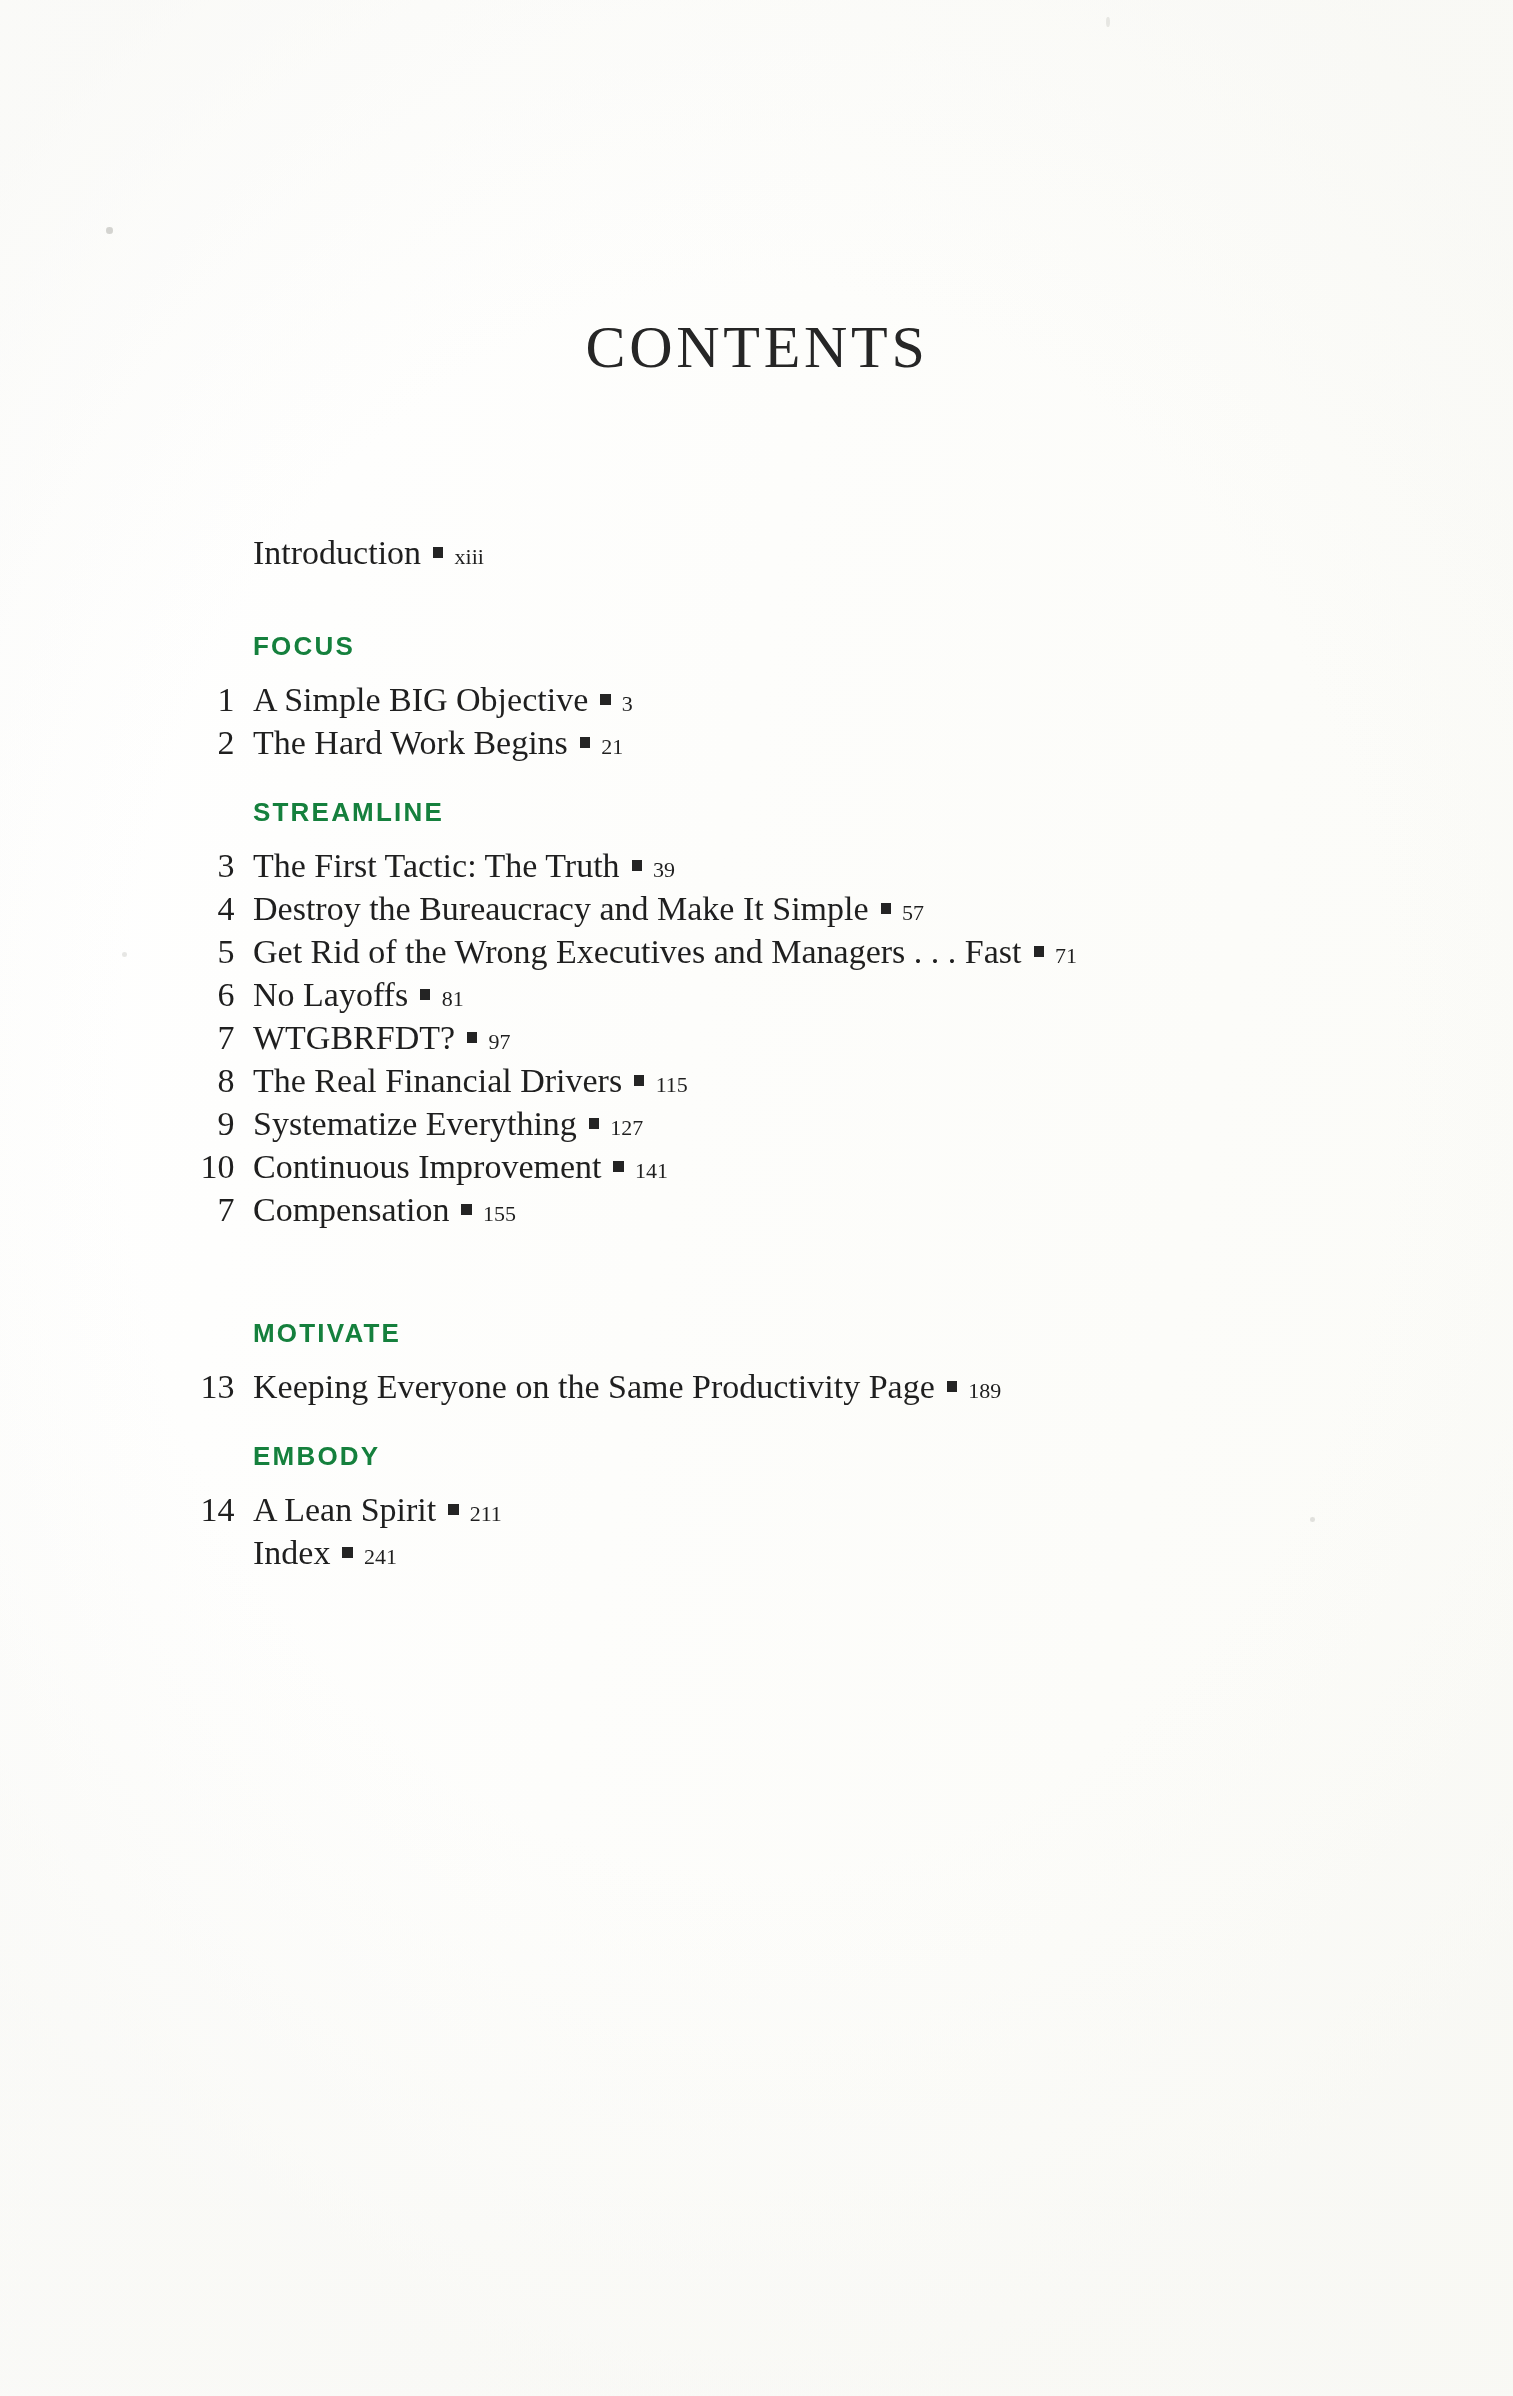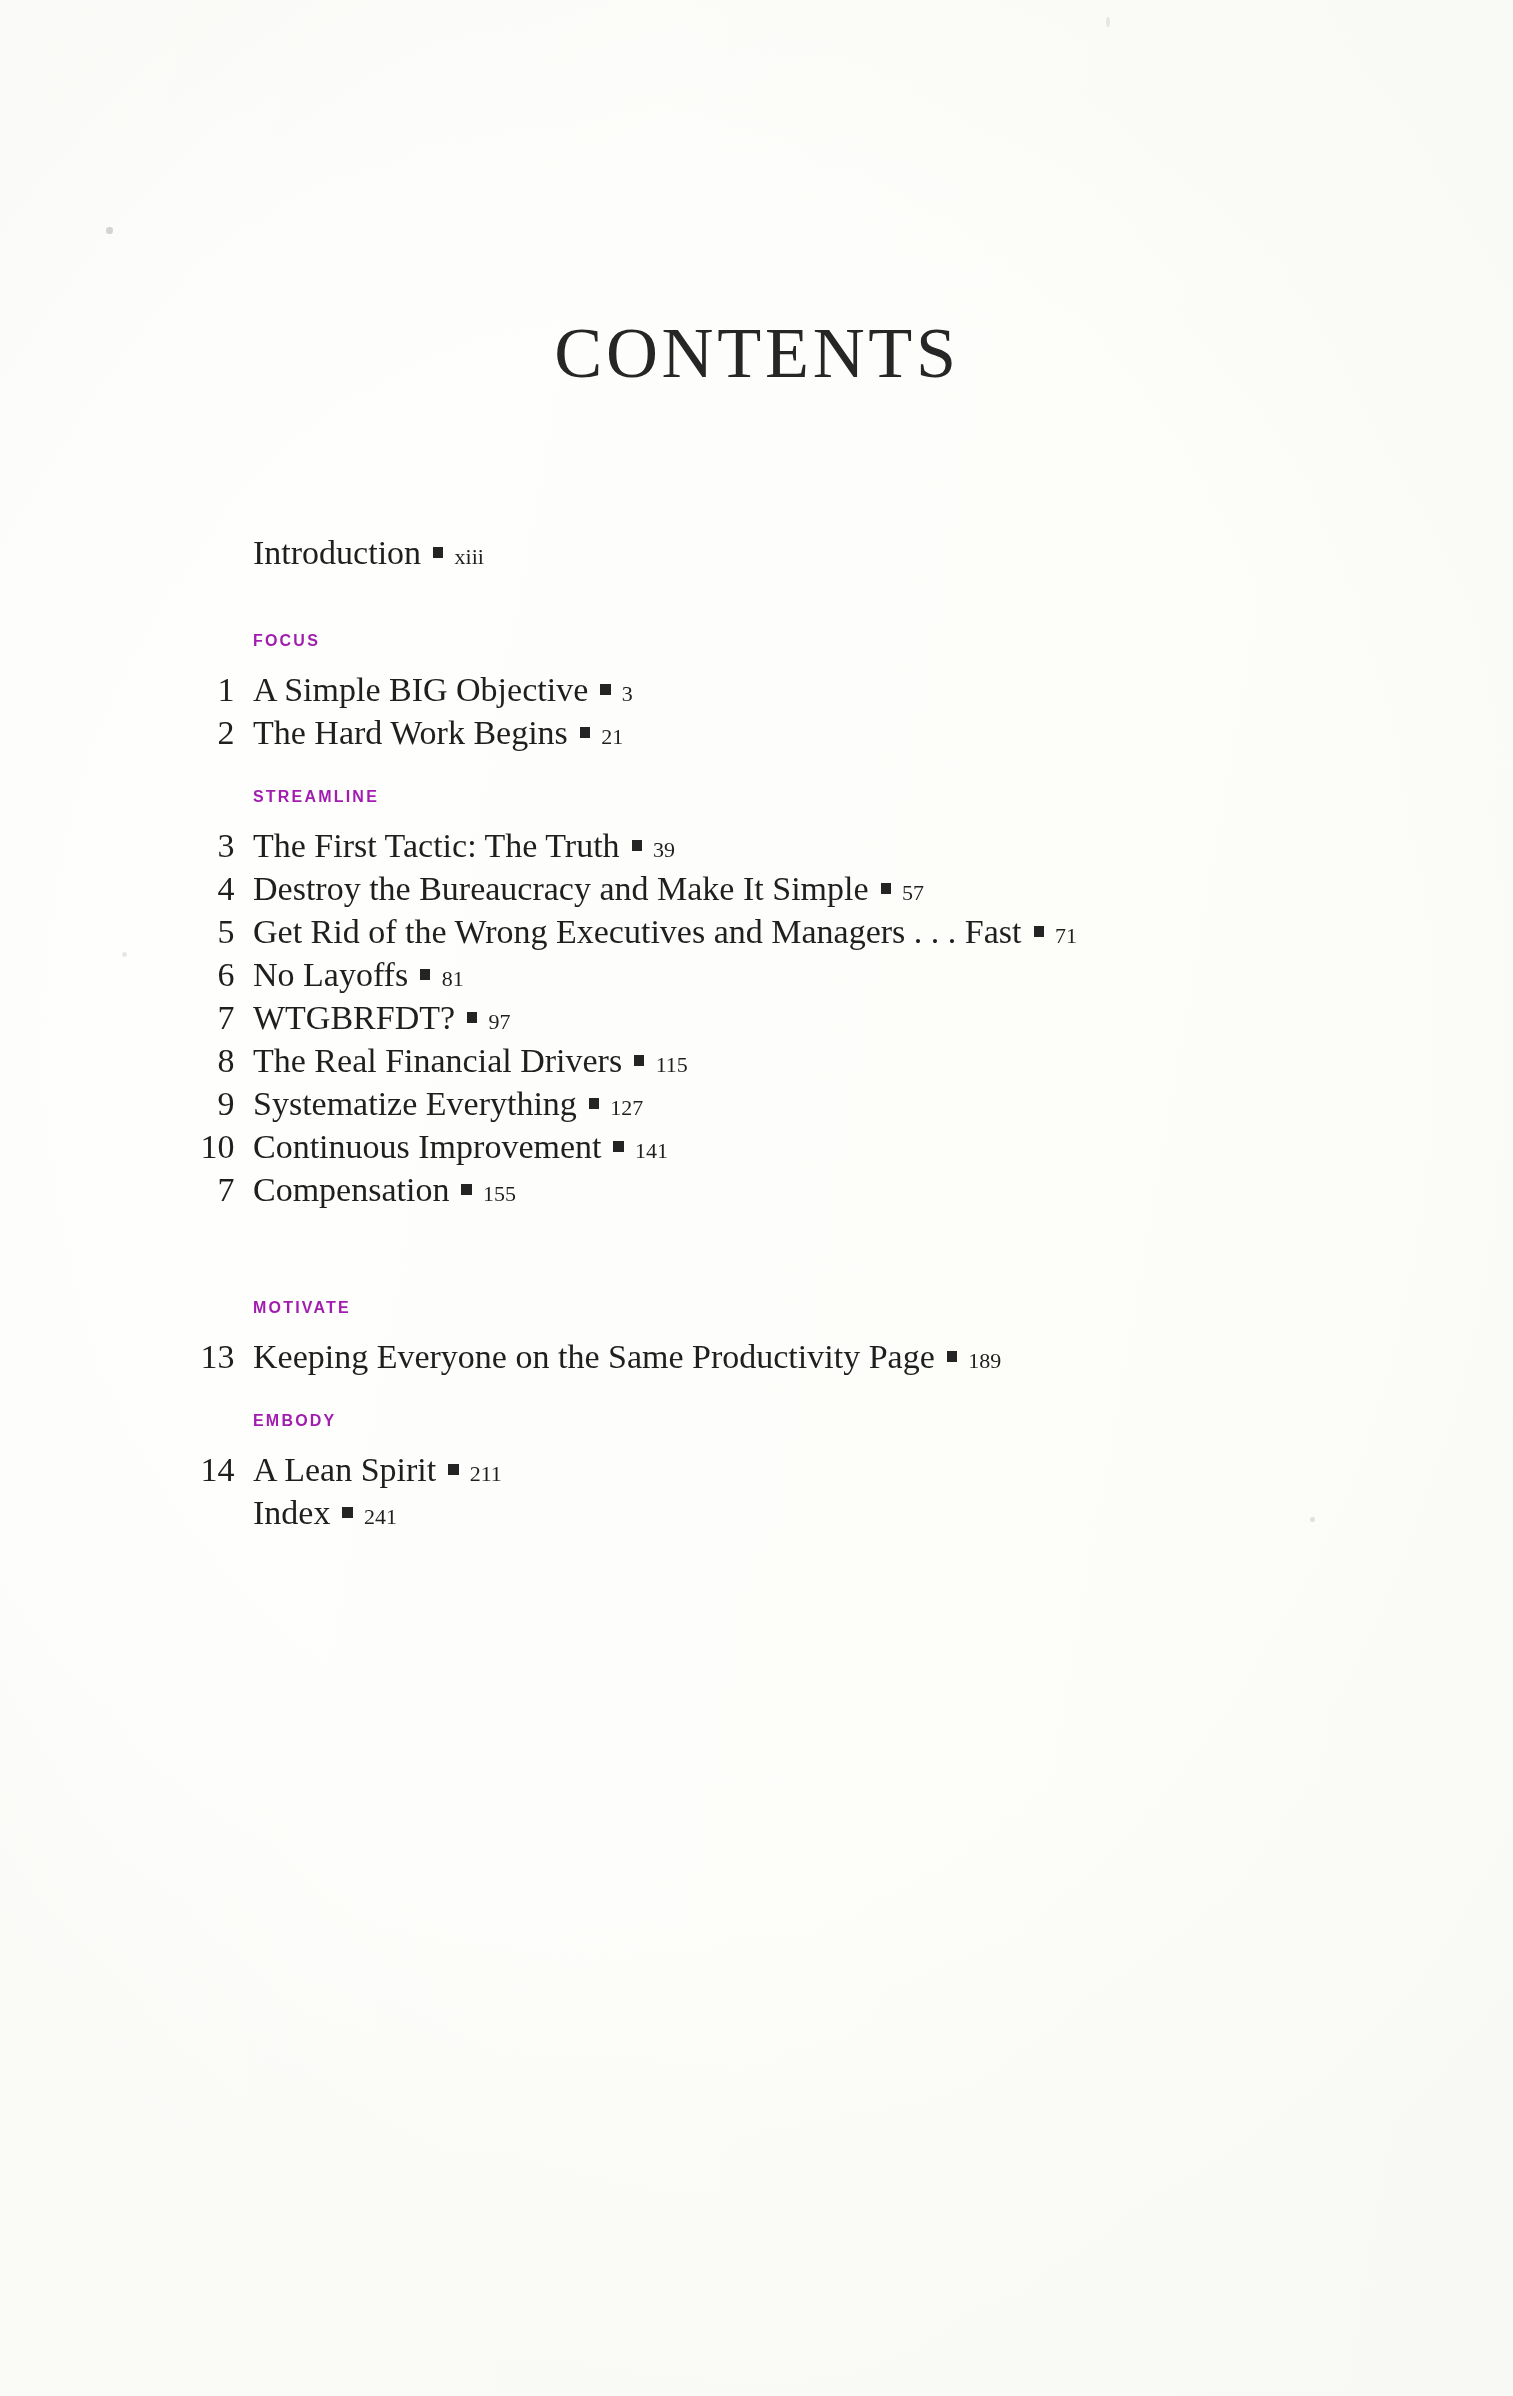--- a/index.html
+++ b/index.html
@@ -49,21 +49,21 @@
   }
 
   
   .toc-title {
     position: absolute;
     left: 0;
     right: 0;
     top: 317px;
     text-align: center;
     font-family: "Liberation Serif", "DejaVu Serif", serif;
-    font-size: 72px;
+    font-size: 60px;
     line-height: 1;
     font-weight: 400;
     letter-spacing: 3.7px;
     color: #262626;
     white-space: nowrap;
   }
 
   
   .toc-list {
     position: absolute;
@@ -108,24 +108,24 @@
   .pageno {
     font-size: 22px;
     color: #1f1f1f;
   }
 
   
   .entry { margin-bottom: 0; height: 43px; }
 
   .section-head {
     font-family: "Liberation Sans", "DejaVu Sans", sans-serif;
-    font-size: 16px;
+    font-size: 26px;
     font-weight: 700;
     letter-spacing: 2.2px;
-    color: #a21caf;
+    color: #15803d;
     padding-left: 76px;
     line-height: 1;
   }
 
   
   .gap-intro   { height: 54px; }
   .gap-head    { height: 30px; }
   .gap-afterhd { height: 24px; }
 </style>
 </head>

